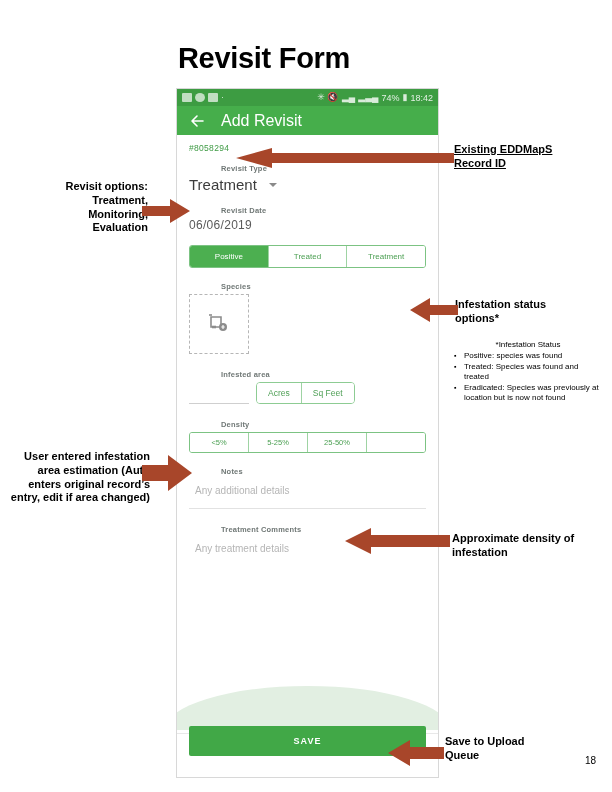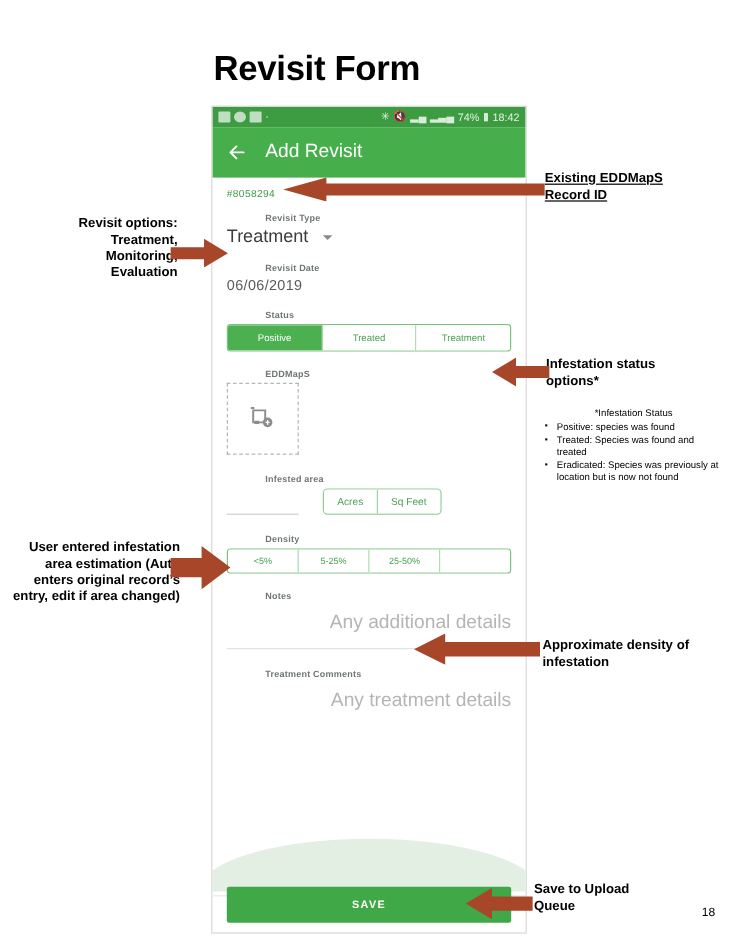--- a/index.html
+++ b/index.html
@@ -71,21 +71,21 @@
     width: 10px; height: 9px;
     background: #cfe6d0;
     border-radius: 1px;
     opacity: .9;
   }
   .sb-ico.circle { border-radius: 50%; }
   .sb-glyph { font-size: 9px; color: #d9ecda; line-height: 1; }
 
   
   .appbar {
-    height: 42px;
+    height: 29px;
     background: #46ae4b;
     display: flex;
     align-items: center;
     padding: 0 10px;
     box-sizing: border-box;
   }
   .appbar .back {
     width: 22px; height: 22px;
     position: relative;
     flex: 0 0 auto;
@@ -187,44 +187,43 @@
     display: flex;
     align-items: flex-end;
     margin-bottom: 16px;
   }
   .area-input {
     flex: 0 0 60px;
     border-bottom: 1px solid #cfcfcf;
     height: 18px;
   }
   .area-units {
-    margin-left: 20px;
+    margin-left: 7px;
     display: flex;
     border: 1px solid #8dcc93;
     border-radius: 4px;
     overflow: hidden;
     align-items: flex-end;
   }
   .area-units .unit {
     font-size: 8.5px;
     color: #4e9f55;
     padding: 5px 11px;
     border-right: 1px solid #9ed3a3;
     background: #ffffff;
   }
   .area-units .unit:last-child { border-right: none; }
 
   
   .textinput {
     border-bottom: 1px solid #e2e2e2;
     padding: 6px 0 12px 6px;
     color: #b5b5b5;
-    font-size: 16px;
+    font-size: 10px;
     margin-bottom: 16px;
-    text-align: right;
   }
   .textinput.last { margin-bottom: 0; border-bottom: none; }
 
   
   .curve {
     position: absolute;
     left: -12px;
     right: -12px;
     bottom: 34px;
     height: 44px;
@@ -354,28 +353,27 @@
 
     <div class="fieldlabel">Revisit Type</div>
     <div class="dropdown-row">
       <span class="dropdown-value">Treatment</span>
       <span class="caret"></span>
     </div>
 
     <div class="fieldlabel">Revisit Date</div>
     <div class="date-value">06/06/2019</div>
 
-    <div class="fieldlabel">Status</div>
     <div class="segmented">
       <div class="seg active">Positive</div>
       <div class="seg">Treated</div>
       <div class="seg">Treatment</div>
     </div>
 
-    <div class="fieldlabel">EDDMapS</div>
+    <div class="fieldlabel">Species</div>
     <div class="imagebox">
       <span>
         <svg width="26" height="24" viewBox="0 0 26 24">
           <path d="M5 7 h10 v10 h-10 z" fill="none" stroke="#8c8c8c" stroke-width="1.6"></path>
           <path d="M3 5 h3" stroke="#8c8c8c" stroke-width="1.6"></path>
           <path d="M6 17 h4" stroke="#8c8c8c" stroke-width="2.6"></path>
           <circle cx="17" cy="17" r="4" fill="#8c8c8c"></circle>
           <path d="M17 15 v4 M15.3 17 h3.4" stroke="#ffffff" stroke-width="1.1"></path>
         </svg>
       </span>

